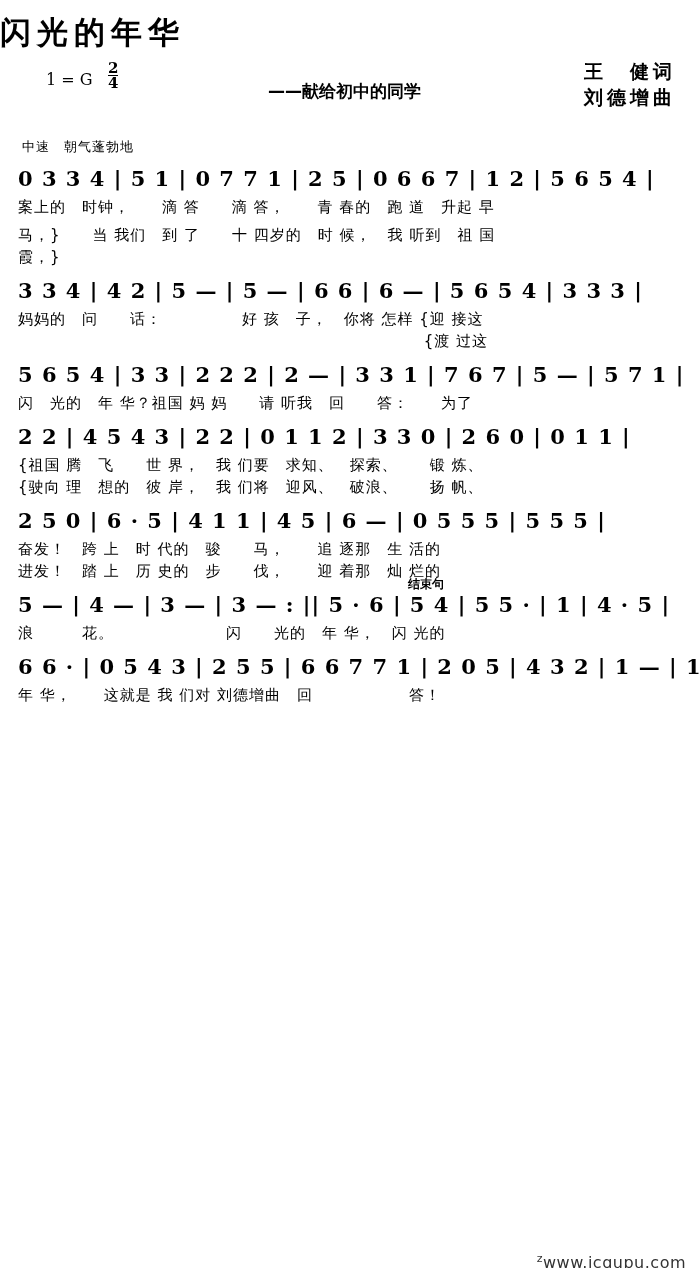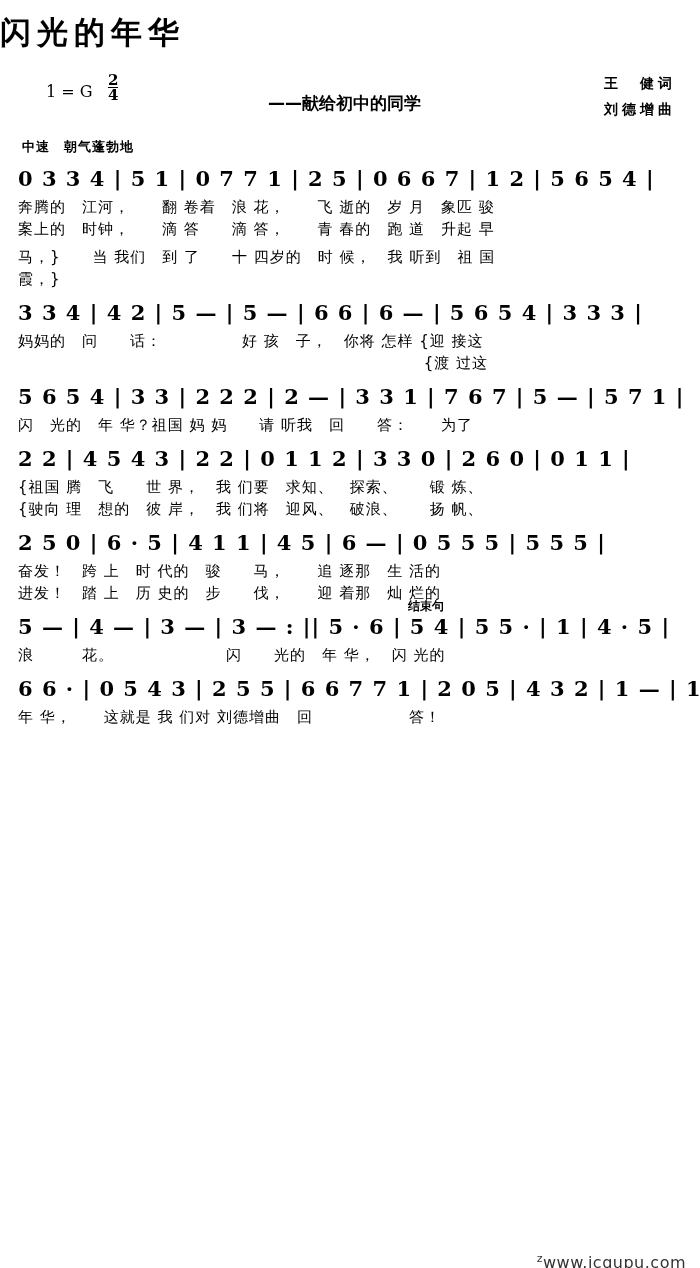--- a/index.html
+++ b/index.html
@@ -26,21 +26,21 @@
     text-align: left;
     font-family: "DejaVu Sans", sans-serif;
     font-weight: bold;
     font-size: 31px;
     letter-spacing: 6px;
     margin-top: 12px;
   }
   .header-row {
     position: relative;
     height: 62px;
-    margin-top: 12px;
+    margin-top: 0;
   }
   .key-sig {
     position: absolute;
     left: 46px;
     top: 16px;
     font-size: 16px;
     font-family: "DejaVu Serif", serif;
   }
   .time-sig {
     position: absolute;
@@ -59,32 +59,32 @@
     left: 268px;
     top: 26px;
     font-size: 17px;
     font-weight: bold;
     font-family: "DejaVu Sans", sans-serif;
   }
   .credits {
     position: absolute;
     right: 24px;
     top: 4px;
-    font-size: 14px;
+    font-size: 19px;
     font-weight: bold;
     line-height: 26px;
     text-align: left;
   }
   .credits .c-name { letter-spacing: 4px; }
   .tempo {
     position: absolute;
     left: 22px;
     top: 126px;
     font-size: 13px;
-    font-weight: bold;
+    font-weight: normal;
     letter-spacing: 1px;
   }
   
   .systems {
     position: absolute;
     top: 150px;
     left: 0;
     width: 604px;
   }
   .system {
@@ -148,21 +148,20 @@
       <div class="c-name">刘德增曲</div>
     </div>
   </div>
 
   <div class="tempo">中速　朝气蓬勃地</div>
 
   <div class="systems">
 
     <div class="system">
       <div class="raw-notes">0 3 3 4 | 5 1 | 0 7 7 1 | 2 5 | 0 6 6 7 | 1 2 | 5 6 5 4 |</div>
-      <div class="raw-lyrics">奔腾的　江河，　　翻 卷着　浪 花，　　飞 逝的　岁 月　象匹 骏</div>
       <div class="raw-lyrics">案上的　时钟，　　滴 答　　滴 答，　　青 春的　跑 道　升起 早</div>
     </div>
 
     <div class="system">
       <div class="raw-lyrics">马，}　　当 我们　到 了　　十 四岁的　时 候，　我 听到　祖 国</div>
       <div class="raw-lyrics">霞，}</div>
     </div>
 
     <div class="system">
       <div class="raw-notes">3 3 4 | 4 2 | 5 — | 5 — | 6 6 | 6 — | 5 6 5 4 | 3 3 3 |</div>

